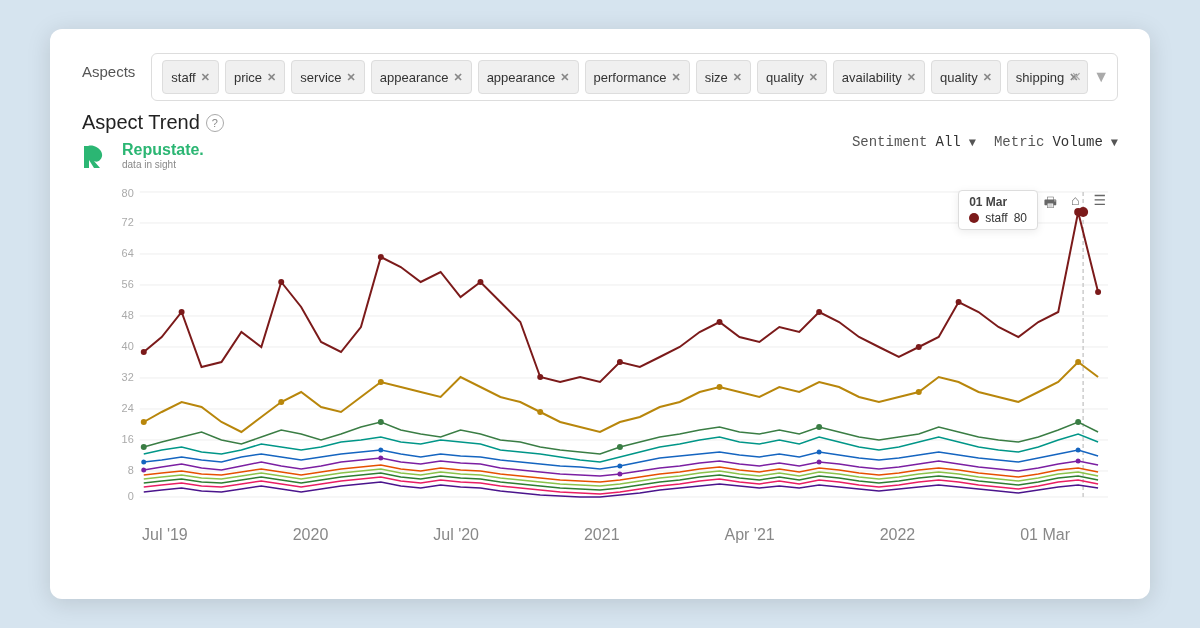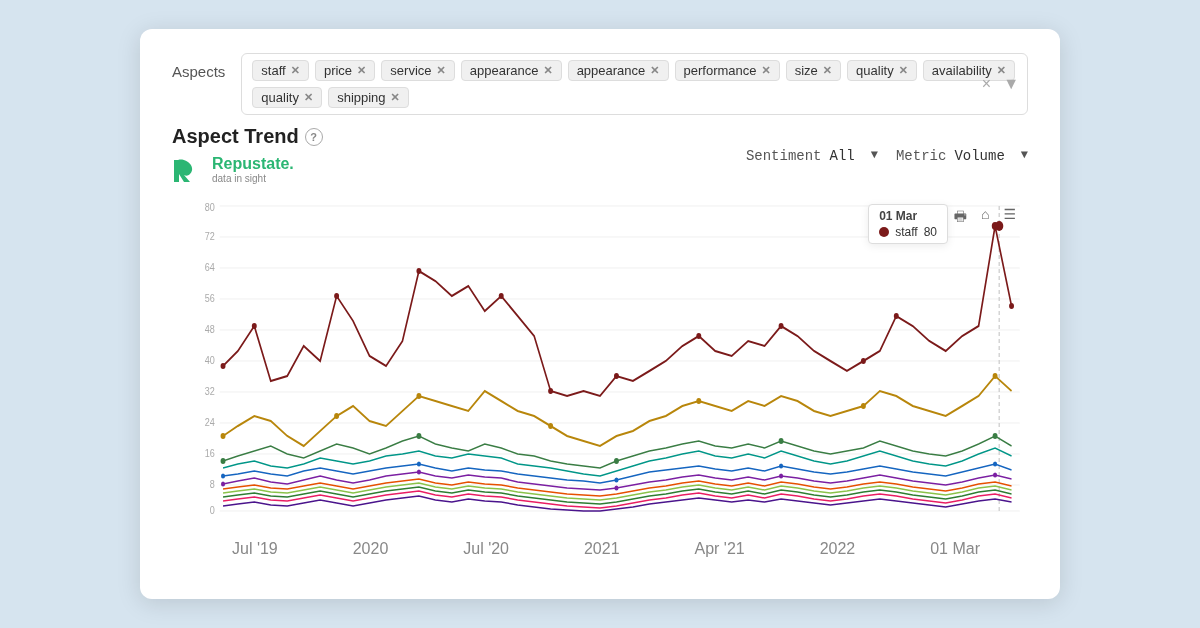--- a/index.html
+++ b/index.html
@@ -8,21 +8,21 @@
       display: flex;
       justify-content: center;
       align-items: center;
       min-height: 100vh;
       font-family: -apple-system, BlinkMacSystemFont, 'Segoe UI', sans-serif;
     }
     .card {
       background: #fff;
       border-radius: 12px;
       box-shadow: 0 4px 24px rgba(0,0,0,0.13);
-      width: 920px;
+      width: 1100px;
       min-height: 570px;
       padding: 24px 32px 24px 32px;
       position: relative;
     }
     .top-row {
       display: flex;
       align-items: flex-start;
       gap: 16px;
       margin-bottom: 10px;
     }
@@ -85,21 +85,21 @@
       justify-content: space-between;
       margin-bottom: 10px;
     }
     .left-block {
       display: flex;
       flex-direction: column;
       gap: 4px;
     }
     .aspect-trend-title {
       font-size: 20px;
-      font-weight: 700;
+      font-weight: 400;
       color: #222;
       display: flex;
       align-items: center;
       gap: 6px;
     }
     .help-icon {
       width: 18px;
       height: 18px;
       border-radius: 50%;
       border: 1.5px solid #aaa;
@@ -146,22 +146,22 @@
       align-items: center;
       gap: 8px;
       font-family: Liberation Mono, monospace;
     }
     .control-label {
       font-size: 14px;
       color: #555;
     }
     .control-select {
       display: flex;
-      align-items: flex-start;
-      gap: 16px;
+      align-items: flex-end;
+      gap: 8px;
       border: none;
       background: transparent;
       font-size: 14px;
       color: #333;
       cursor: pointer;
     }
     .chevron-down {
       font-size: 12px;
       color: #555;
     }

